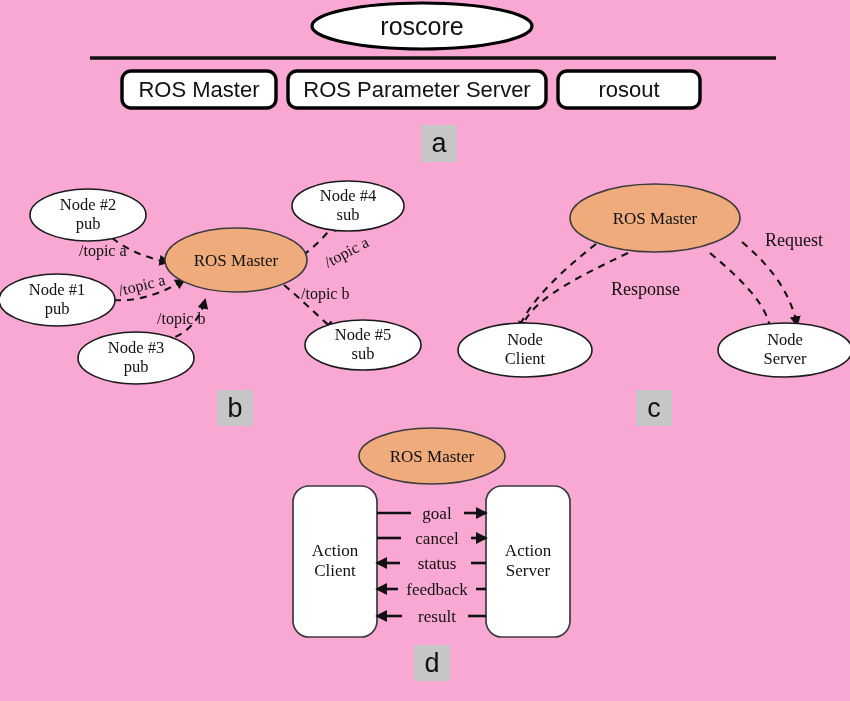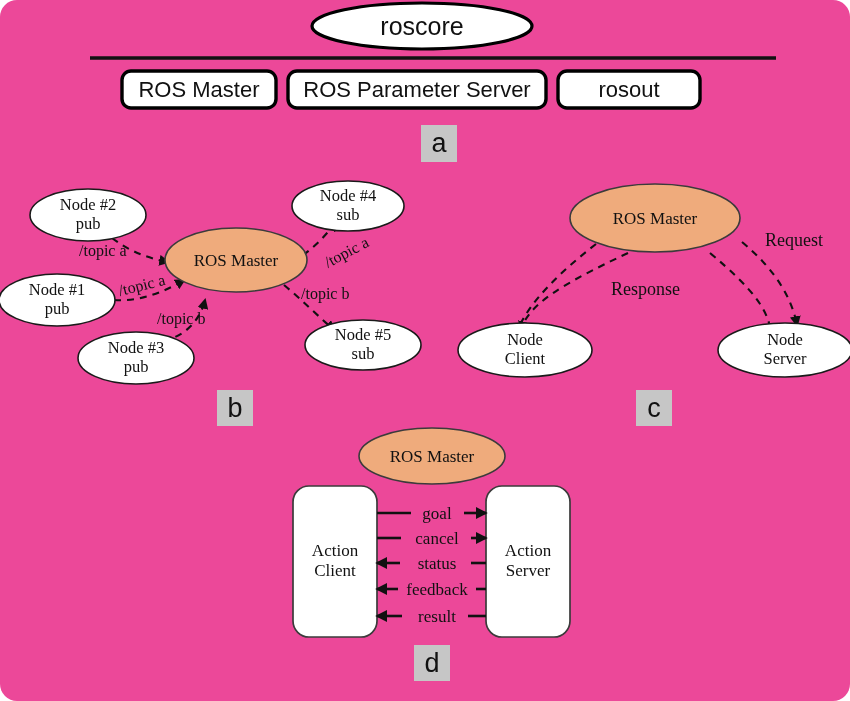--- a/index.html
+++ b/index.html
@@ -7,23 +7,22 @@
     padding: 0;
     background: #ffffff;
   }
   body {
     font-family: "Liberation Serif", serif;
   }
   #figure {
     position: relative;
     width: 850px;
     height: 701px;
-    background: #ec4899;
+    background: #f9a8d4;
     overflow: hidden;
-    border-radius: 17px;
   }
   svg.layer {
     position: absolute;
     top: 0;
     left: 0;
     width: 850px;
     height: 701px;
   }
   .node-ellipse {
     fill: #ffffff;

